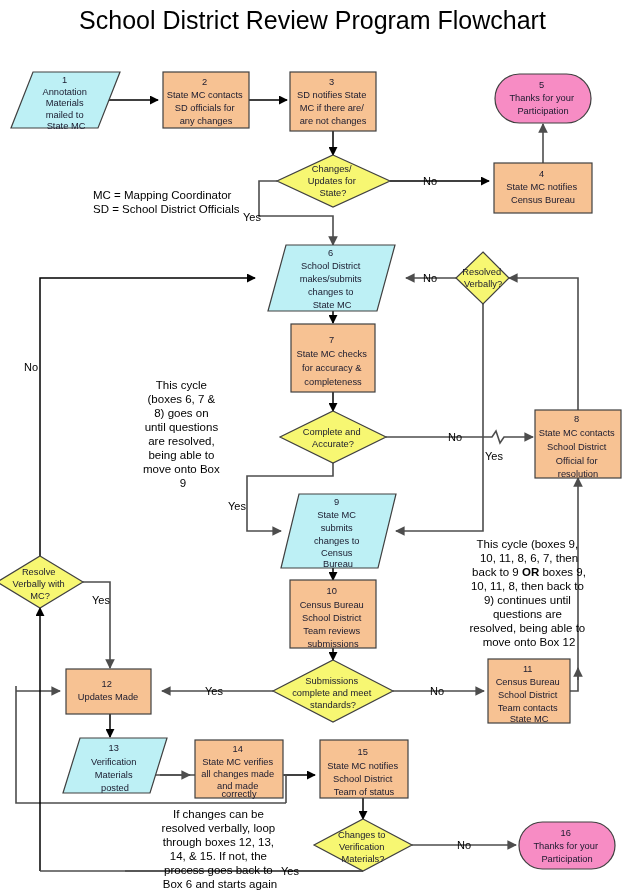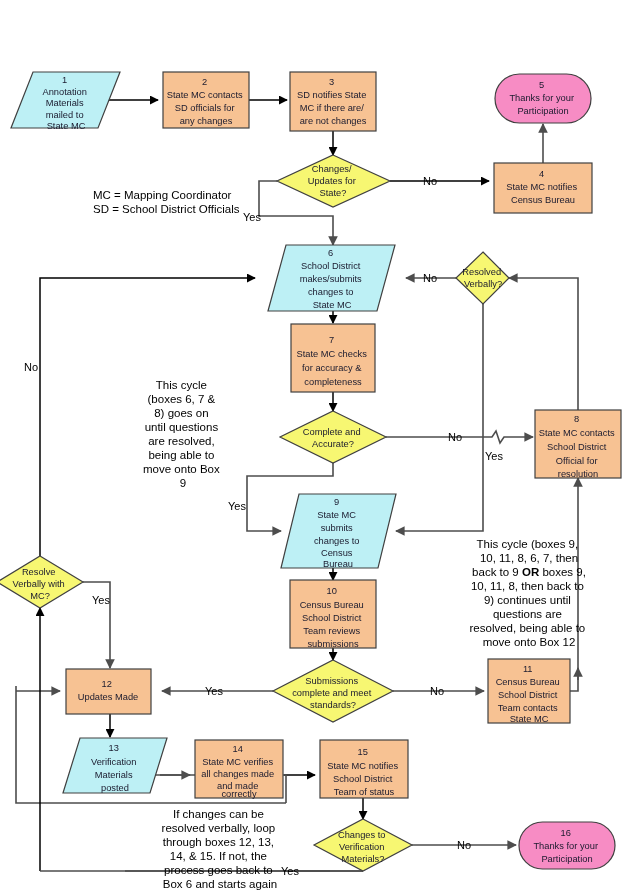--- a/index.html
+++ b/index.html
@@ -68,20 +68,21 @@
     stroke-width: 1.5;
     fill: none;
   }
   .bold-or { font-weight: bold; }
 </style>
 </head>
 <body>
 
 <div id="page">
 
+  <div id="flow-title">School District Review Program Flowchart</div>
 
   <svg id="flow-svg" viewBox="0 0 625 890">
     <defs>
       <marker id="arrow" viewBox="0 0 10 10" refX="9" refY="5" markerWidth="6" markerHeight="6" orient="auto-start-reverse">
         <path d="M 0 0 L 10 5 L 0 10 z" fill="#000000"></path>
       </marker>
       <marker id="arrowg" viewBox="0 0 10 10" refX="9" refY="5" markerWidth="6" markerHeight="6" orient="auto-start-reverse">
         <path d="M 0 0 L 10 5 L 0 10 z" fill="#4d4d4d"></path>
       </marker>
     </defs>

